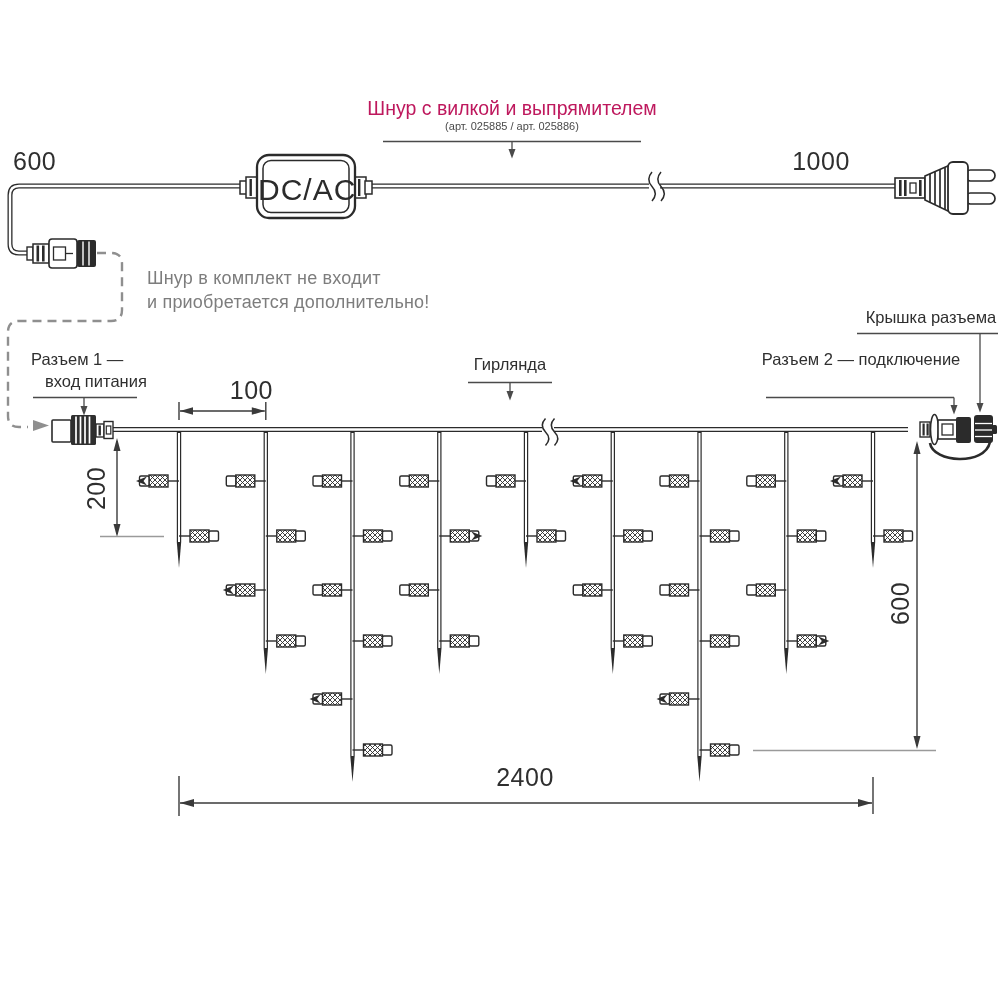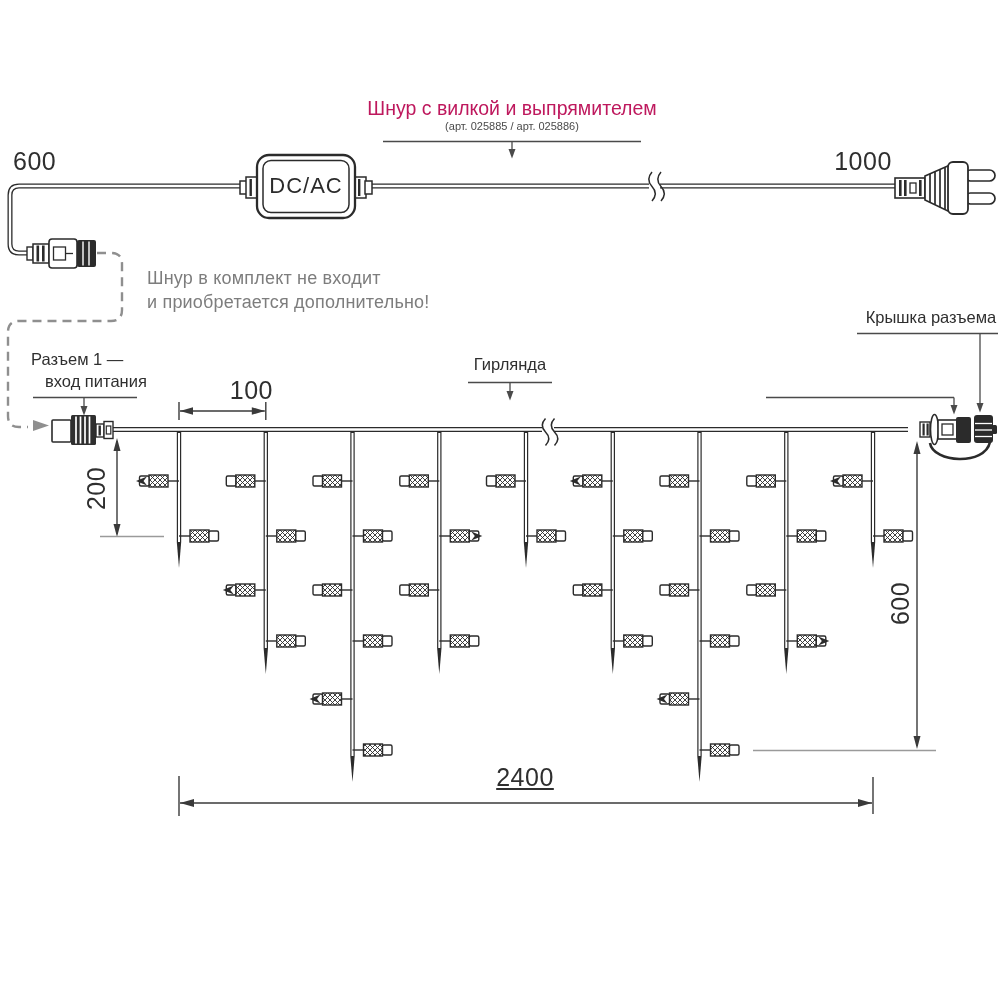--- a/index.html
+++ b/index.html
@@ -7,21 +7,21 @@
          font-family:"Liberation Sans","DejaVu Sans",sans-serif;}
   #art{position:absolute;left:0;top:0;}
   .txt{position:absolute;color:#333;white-space:nowrap;}
   .c{text-align:center;}
   .dim{font-size:25px;color:#2f2f2f;letter-spacing:0.5px;}
   .rot{transform:rotate(-90deg);transform-origin:center center;}
   .lbl{font-size:16.5px;color:#2f2f2f;}
   .note{font-size:18px;font-weight:400;color:#7d7d7d;letter-spacing:0.2px;}
   .title1{font-size:19.5px;color:#be185d;}
   .title2{font-size:11px;color:#4a4a4a;}
-  .dcac{font-size:22px;color:#2b2b2b;letter-spacing:1px;}
+  .dcac{font-size:30px;color:#2b2b2b;letter-spacing:1px;}
 </style>
 </head>
 <body>
 
 <div id="stage">
 
 <svg id="art" width="1000" height="1000" viewBox="0 0 1000 1000">
   <defs>
     <pattern id="hatch" width="5" height="5" patternUnits="userSpaceOnUse">
       <path d="M0,5 L5,0 M0,0 L5,5" stroke="#2b2b2b" stroke-width="0.9" fill="none"></path>
@@ -440,36 +440,37 @@
   <g>
     <line x1="179" y1="776" x2="179" y2="816" stroke="#3a3a3a" stroke-width="1.4"></line>
     <line x1="873" y1="777" x2="873" y2="814" stroke="#3a3a3a" stroke-width="1.4"></line>
     <line x1="180" y1="803" x2="872" y2="803" stroke="#3a3a3a" stroke-width="1.4"></line>
     <polygon points="180,803 194,799 194,807" fill="#3a3a3a"></polygon>
     <polygon points="872,803 858,799 858,807" fill="#3a3a3a"></polygon>
   </g>
 </svg>
 
 <div class="txt dim" style="left:13px;top:147px;width:60px;">600</div>
-<div class="txt dim c" style="left:823px;top:147px;width:80px;">1000</div>
+<div class="txt dim c" style="left:781px;top:147px;width:80px;">1000</div>
 
 <div class="txt title1 c" style="left:362px;top:97px;width:300px;">Шнур с вилкой и выпрямителем</div>
 <div class="txt title2 c" style="left:362px;top:120px;width:300px;">(арт. 025885 / арт. 025886)</div>
 
 <div class="txt dcac c" style="left:258px;top:173px;width:96px;">DC/AC</div>
 
 <div class="txt note" style="left:147px;top:268px;">Шнур в комплект не входит</div>
 <div class="txt note" style="left:147px;top:292px;">и приобретается дополнительно!</div>
 
 <div class="txt lbl" style="left:31px;top:350px;">Разъем 1 —</div>
 <div class="txt lbl" style="left:17px;top:372px;margin-left:28px;">вход питания</div>
 
 <div class="txt lbl c" style="left:435px;top:355px;width:150px;">Гирлянда</div>
 
+<div class="txt lbl c" style="left:753px;top:350px;width:216px;">Разъем 2 — подключение</div>
 
 <div class="txt lbl c" style="left:831px;top:308px;width:200px;">Крышка разъема</div>
 
 <div class="txt dim c" style="left:173px;top:376px;width:100px;text-align:right;">100</div>
 <div class="txt dim c rot" style="left:51px;top:474px;width:90px;">200</div>
 <div class="txt dim c rot" style="left:855px;top:589px;width:90px;">600</div>
-<div class="txt dim c" style="left:465px;top:763px;width:120px;text-decoration:underline;">2400</div>
+<div class="txt dim c" style="left:465px;top:763px;width:120px;">2400</div>
 
 </div>
 
 </body></html>

